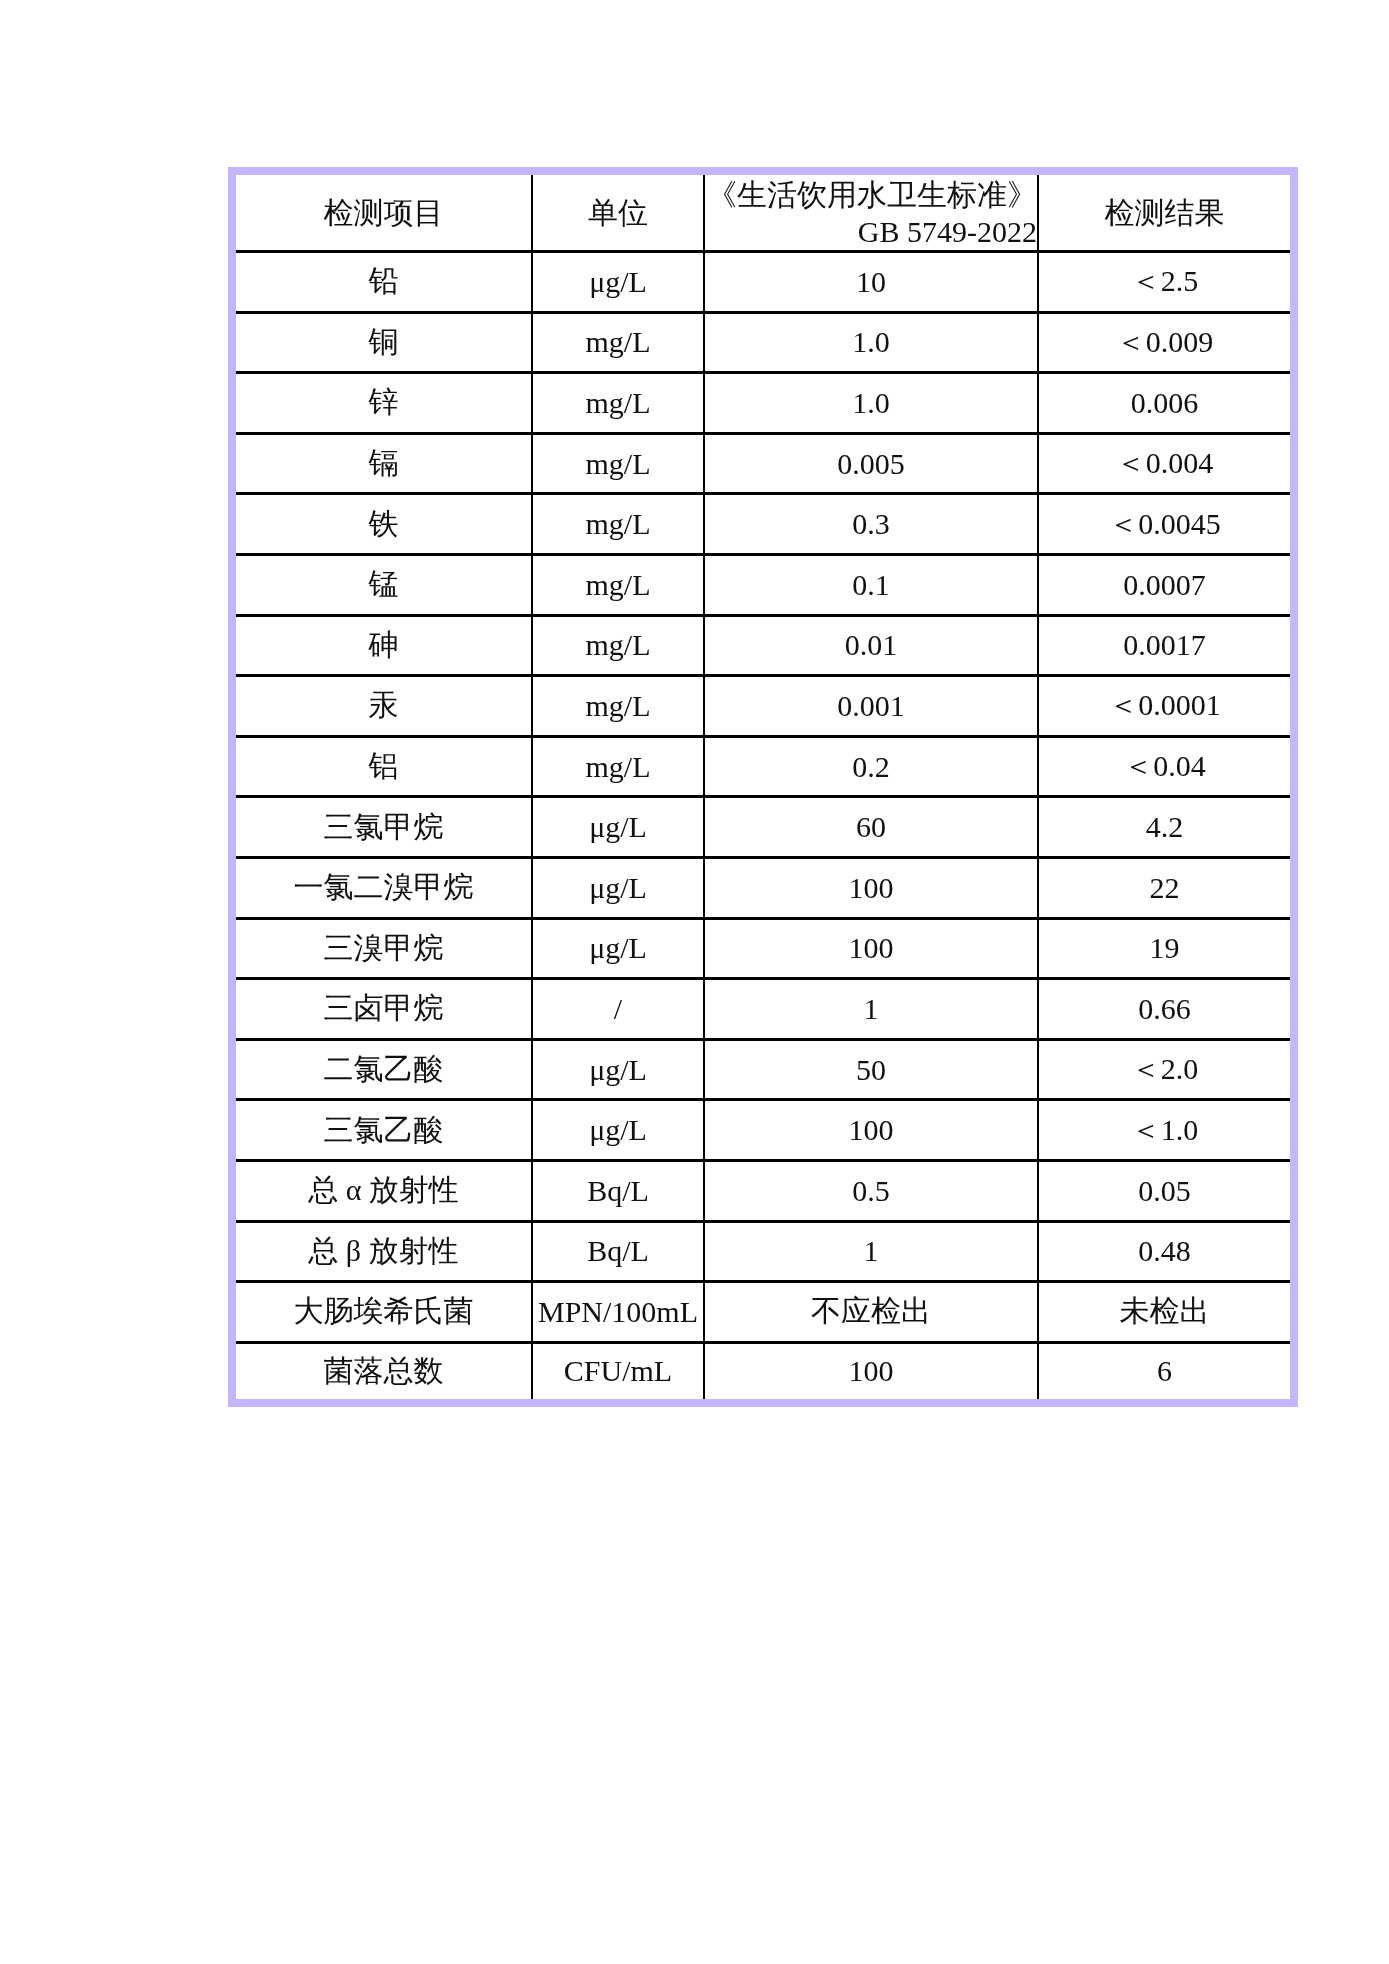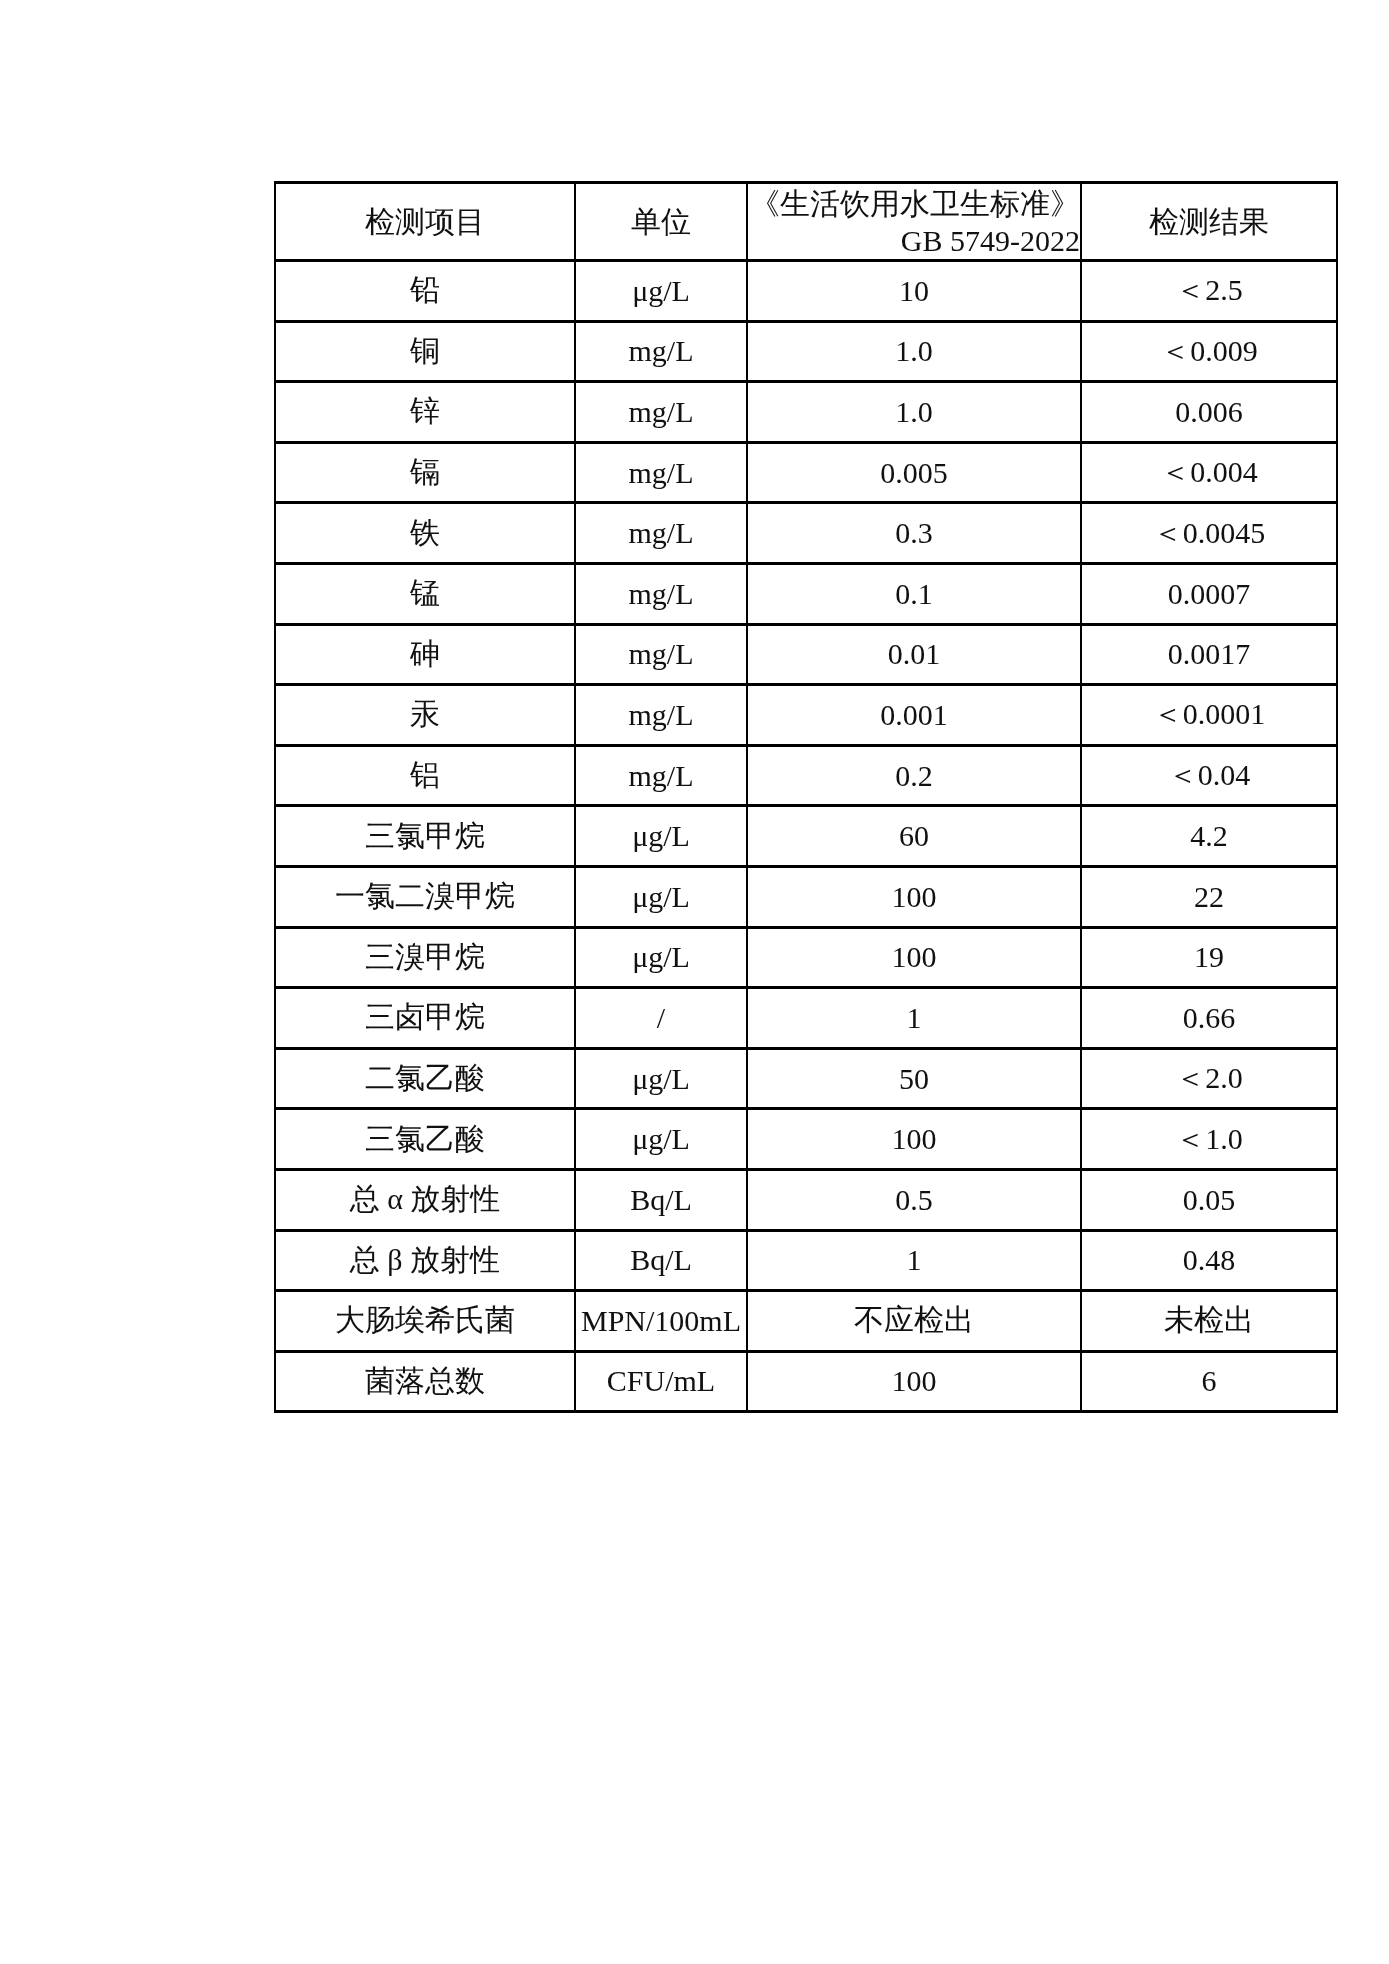--- a/index.html
+++ b/index.html
@@ -15,26 +15,25 @@
     color: #111111;
   }
   .doc-page {
     position: absolute;
     inset: 0;
     background: #ffffff;
   }
   table.report-table {
     position: absolute;
     left: 228px;
-    top: 181px;
+    top: 167px;
     width: 1062px;
     border-collapse: collapse;
     table-layout: fixed;
-    border: 1px solid #c4b5fd;
-    margin-left: 46px;
+    border: 8px solid #c4b5fd;
   }
   col.c-item     { width: 300px; }
   col.c-unit     { width: 172px; }
   col.c-standard { width: 334px; }
   col.c-result   { width: 256px; }
 
   th, td {
     border-left: 2px solid #000000;
     border-right: 2px solid #000000;
     border-top: 3px solid #000000;

